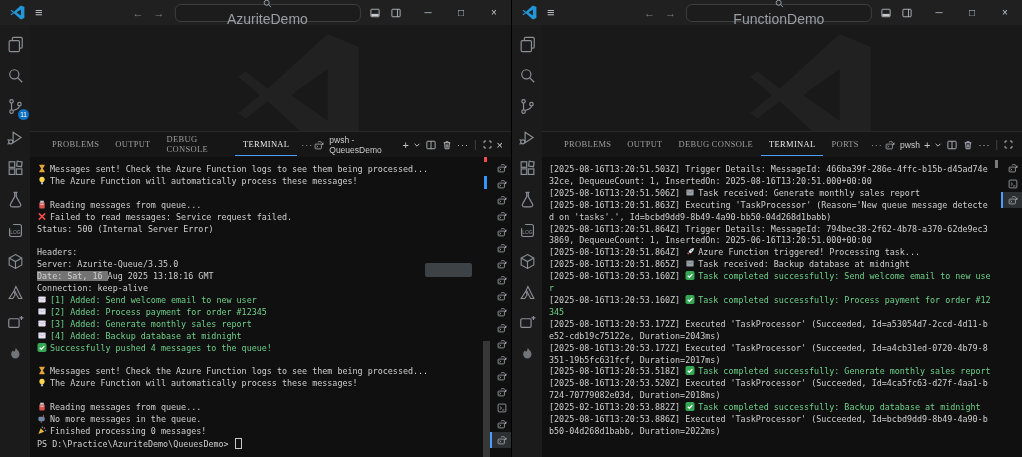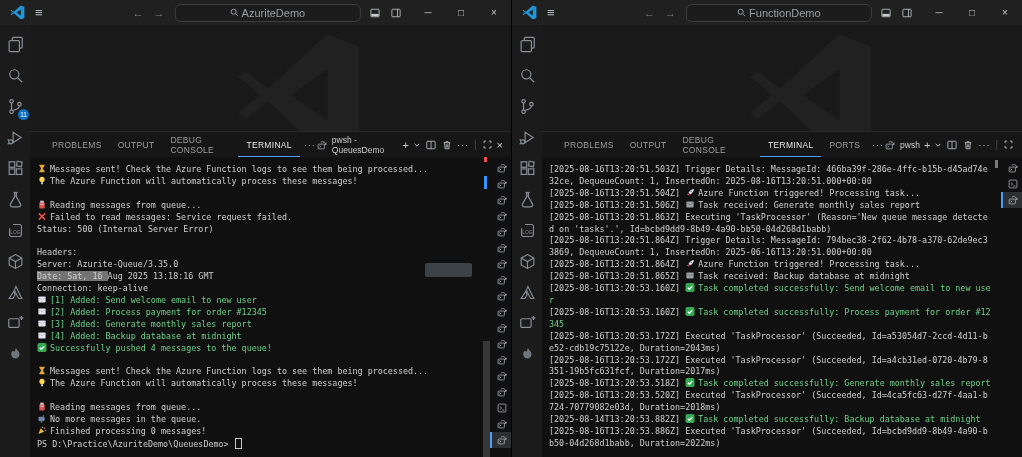--- a/index.html
+++ b/index.html
@@ -11,39 +11,39 @@
   .titlebar{height:25px;display:flex;align-items:center;background:#202020;color:#9da3ab;
             font-size:9px;padding:0 10px;gap:10px;position:relative;box-sizing:border-box;}
   .ic{display:inline-flex;align-items:center;justify-content:center;line-height:0;}
   .ic svg{display:block;}
   .vsc-logo svg{width:15px;height:15px;}
   .menu-glyph{font-size:13px;color:#b8bdc4;}
   .tb-center{position:absolute;left:50%;top:0;height:25px;transform:translateX(-54%);
              display:flex;align-items:center;gap:10px;}
   .navarrow{font-size:11px;color:#7d838b;}
   .searchpill{width:184px;height:16px;border:1px solid #3e3e3e;background:#1c1c1c;border-radius:6px;
-              display:flex;align-items:center;justify-content:center;gap:3px;color:#9a9fa6;font-size:11px;}
+              display:flex;align-items:center;justify-content:center;gap:3px;color:#9a9fa6;font-size:14px;flex-direction:column;}
   .tb-right{margin-left:auto;display:flex;align-items:center;gap:9px;color:#c2c7ce;}
   .winctl{font-size:10px;color:#c2c7ce;width:14px;text-align:center;}
   .ctl-gap{margin-left:10px;}
   
   .wbody{display:flex;height:432px;}
   .activitybar{width:30px;background:#1b1b1b;display:flex;flex-direction:column;align-items:center;
                padding-top:8px;gap:9px;box-sizing:border-box;flex:none;}
   .ab-item{position:relative;width:22px;height:22px;display:flex;align-items:center;justify-content:center;}
   .ab-item svg{width:19px;height:19px;}
   .badge{position:absolute;right:-3px;bottom:-3px;background:#0e70c0;color:#fff;border-radius:50%;
          min-width:11px;height:11px;font-size:6.5px;display:flex;align-items:center;justify-content:center;}
   .main{flex:1;display:flex;flex-direction:column;min-width:0;}
   .editor{height:106px;background:#191919;position:relative;overflow:hidden;flex:none;}
   .watermark{position:absolute;left:56%;top:70px;transform:translate(-50%,-50%);}
   
   .panel{flex:1;border-top:1px solid #2a2a2a;display:flex;flex-direction:column;background:#101010;min-height:0;}
   .panel-header{height:25px;display:flex;align-items:center;padding:0 8px 0 14px;background:#161616;flex:none;}
-  .tabs{display:flex;align-items:flex-end;height:25px;}
+  .tabs{display:flex;align-items:flex-start;height:25px;font-family:Liberation Serif, serif;}
   .ptab{padding:0 8px;font-size:8.5px;letter-spacing:.3px;color:#9d9d9d;height:24px;display:flex;
         align-items:center;border-bottom:1px solid transparent;box-sizing:border-box;}
   .ptab.active{color:#e8e8e8;border-bottom-color:#4a9eff;}
   .tab-more{color:#9d9d9d;margin-left:4px;font-size:9px;letter-spacing:1px;}
   .actions{margin-left:auto;display:flex;align-items:center;gap:4px;color:#c2c7ce;}
   .term-label{font-size:8.5px;color:#cccccc;display:flex;gap:4px;align-items:center;}
   .a-txt{font-size:11px;color:#c2c7ce;}
   .a-dots{font-size:9px;letter-spacing:1px;color:#c2c7ce;}
   .a-div{color:#4a4a4a;font-size:10px;margin:0 1px;}
   
@@ -691,25 +691,20 @@
                 <span class="ic ">
                   <svg xmlns="http://www.w3.org/2000/svg" viewBox="0 0 16 16" width="11" height="11" fill="none" stroke="#c2c7ce" stroke-width="1.2">
                     <path d="M3 6V3h3M13 6V3h-3M3 10v3h3M13 10v3h-3"></path>
                   </svg>
                 </span>
               </div>
           </div>
           <div class="panel-body">
             <div class="term">
                 <div class="tline"><span>[2025-08-16T13:20:51.503Z] </span><span>Trigger Details: MessageId: 466ba39f-286e-4ffc-b15b-d45ad74e32ce, DequeueCount: 1, InsertedOn: 2025-08-16T13:20:51.000+00:00</span></div>
-                <div class="tline"><span>[2025-08-16T13:20:51.504Z] </span><span class="lic"><svg xmlns="http://www.w3.org/2000/svg" viewBox="0 0 10 10" width="10" height="9">
-                      <path d="M8.8 1.2C6.5 1.5 4.5 3.2 3.4 5.4l1.8 1.8C7.4 6.1 9.1 4.1 9.4 1.8z" fill="#e8e6e3"></path>
-                      <circle cx="6.4" cy="3.8" r=".9" fill="#4a90d9"></circle>
-                      <path d="M3 6 1.2 7l1.4.4L3 8.8 4 7z" fill="#e05d5d"></path>
-                    </svg></span><span>Azure Function triggered! Processing task...</span></div>
                 <div class="tline"><span>[2025-08-16T13:20:51.506Z] </span><span class="lic"><svg xmlns="http://www.w3.org/2000/svg" viewBox="0 0 10 10" width="10" height="9">
                       <rect x="1" y="1.8" width="8" height="6.6" rx=".8" fill="#9aa0a6"></rect>
                       <path d="M1 2.5 5 5.5 9 2.5" stroke="#6f7378" stroke-width=".8" fill="none"></path>
                     </svg></span><span>Task received: Generate monthly sales report</span></div>
                 <div class="tline"><span>[2025-08-16T13:20:51.863Z] </span><span>Executing 'TaskProcessor' (Reason='New queue message detected on 'tasks'.', Id=bcbd9dd9-8b49-4a90-bb50-04d268d1babb)</span></div>
                 <div class="tline"><span>[2025-08-16T13:20:51.864Z] </span><span>Trigger Details: MessageId: 794bec38-2f62-4b78-a370-62de9ec33869, DequeueCount: 1, InsertedOn: 2025-06-16T13:20:51.000+00:00</span></div>
                 <div class="tline"><span>[2025-08-16T13:20:51.864Z] </span><span class="lic"><svg xmlns="http://www.w3.org/2000/svg" viewBox="0 0 10 10" width="10" height="9">
                       <path d="M8.8 1.2C6.5 1.5 4.5 3.2 3.4 5.4l1.8 1.8C7.4 6.1 9.1 4.1 9.4 1.8z" fill="#e8e6e3"></path>
                       <circle cx="6.4" cy="3.8" r=".9" fill="#4a90d9"></circle>
                       <path d="M3 6 1.2 7l1.4.4L3 8.8 4 7z" fill="#e05d5d"></path>
@@ -726,21 +721,21 @@
                       <rect width="10" height="10" rx="2" fill="#34a853"></rect>
                       <path d="M2.5 5.2 4.3 7 7.6 3.4" stroke="#fff" stroke-width="1.4" fill="none"></path>
                     </svg></span><span class="green">Task completed successfully: Process payment for order #12345</span></div>
                 <div class="tline"><span>[2025-08-16T13:20:53.172Z] </span><span>Executed 'TaskProcessor' (Succeeded, Id=a53054d7-2ccd-4d11-be52-cdb19c75122e, Duration=2043ms)</span></div>
                 <div class="tline"><span>[2025-08-16T13:20:53.172Z] </span><span>Executed 'TaskProcessor' (Succeeded, Id=a4cb31ed-0720-4b79-8351-19b5fc631fcf, Duration=2017ms)</span></div>
                 <div class="tline"><span>[2025-08-16T13:20:53.518Z] </span><span class="lic"><svg xmlns="http://www.w3.org/2000/svg" viewBox="0 0 10 10" width="10" height="9">
                       <rect width="10" height="10" rx="2" fill="#34a853"></rect>
                       <path d="M2.5 5.2 4.3 7 7.6 3.4" stroke="#fff" stroke-width="1.4" fill="none"></path>
                     </svg></span><span class="green">Task completed successfully: Generate monthly sales report</span></div>
                 <div class="tline"><span>[2025-08-16T13:20:53.520Z] </span><span>Executed 'TaskProcessor' (Succeeded, Id=4ca5fc63-d27f-4aa1-b724-70779082e03d, Duration=2018ms)</span></div>
-                <div class="tline"><span>[2025-08-14T13:20:53.882Z] </span><span class="lic"><svg xmlns="http://www.w3.org/2000/svg" viewBox="0 0 10 10" width="10" height="9">
+                <div class="tline"><span>[2025-02-16T13:20:53.882Z] </span><span class="lic"><svg xmlns="http://www.w3.org/2000/svg" viewBox="0 0 10 10" width="10" height="9">
                       <rect width="10" height="10" rx="2" fill="#34a853"></rect>
                       <path d="M2.5 5.2 4.3 7 7.6 3.4" stroke="#fff" stroke-width="1.4" fill="none"></path>
                     </svg></span><span class="green">Task completed successfully: Backup database at midnight</span></div>
                 <div class="tline"><span>[2025-08-16T13:20:53.886Z] </span><span>Executed 'TaskProcessor' (Succeeded, Id=bcbd9dd9-8b49-4a90-bb50-04d268d1babb, Duration=2022ms)</span></div>
               </div>
             <div class="rail">
                 <div class="rail-item">
                   <svg xmlns="http://www.w3.org/2000/svg" viewBox="0 0 16 16" width="12" height="12" fill="none" stroke="#a0a5ac" stroke-width="1.1">
                     <rect x="2.8" y="6.8" width="8.4" height="6.4" rx="1"></rect>
                     <path d="M6.5 4.2a4.2 4.2 0 0 1 6.6 3.4"></path>

